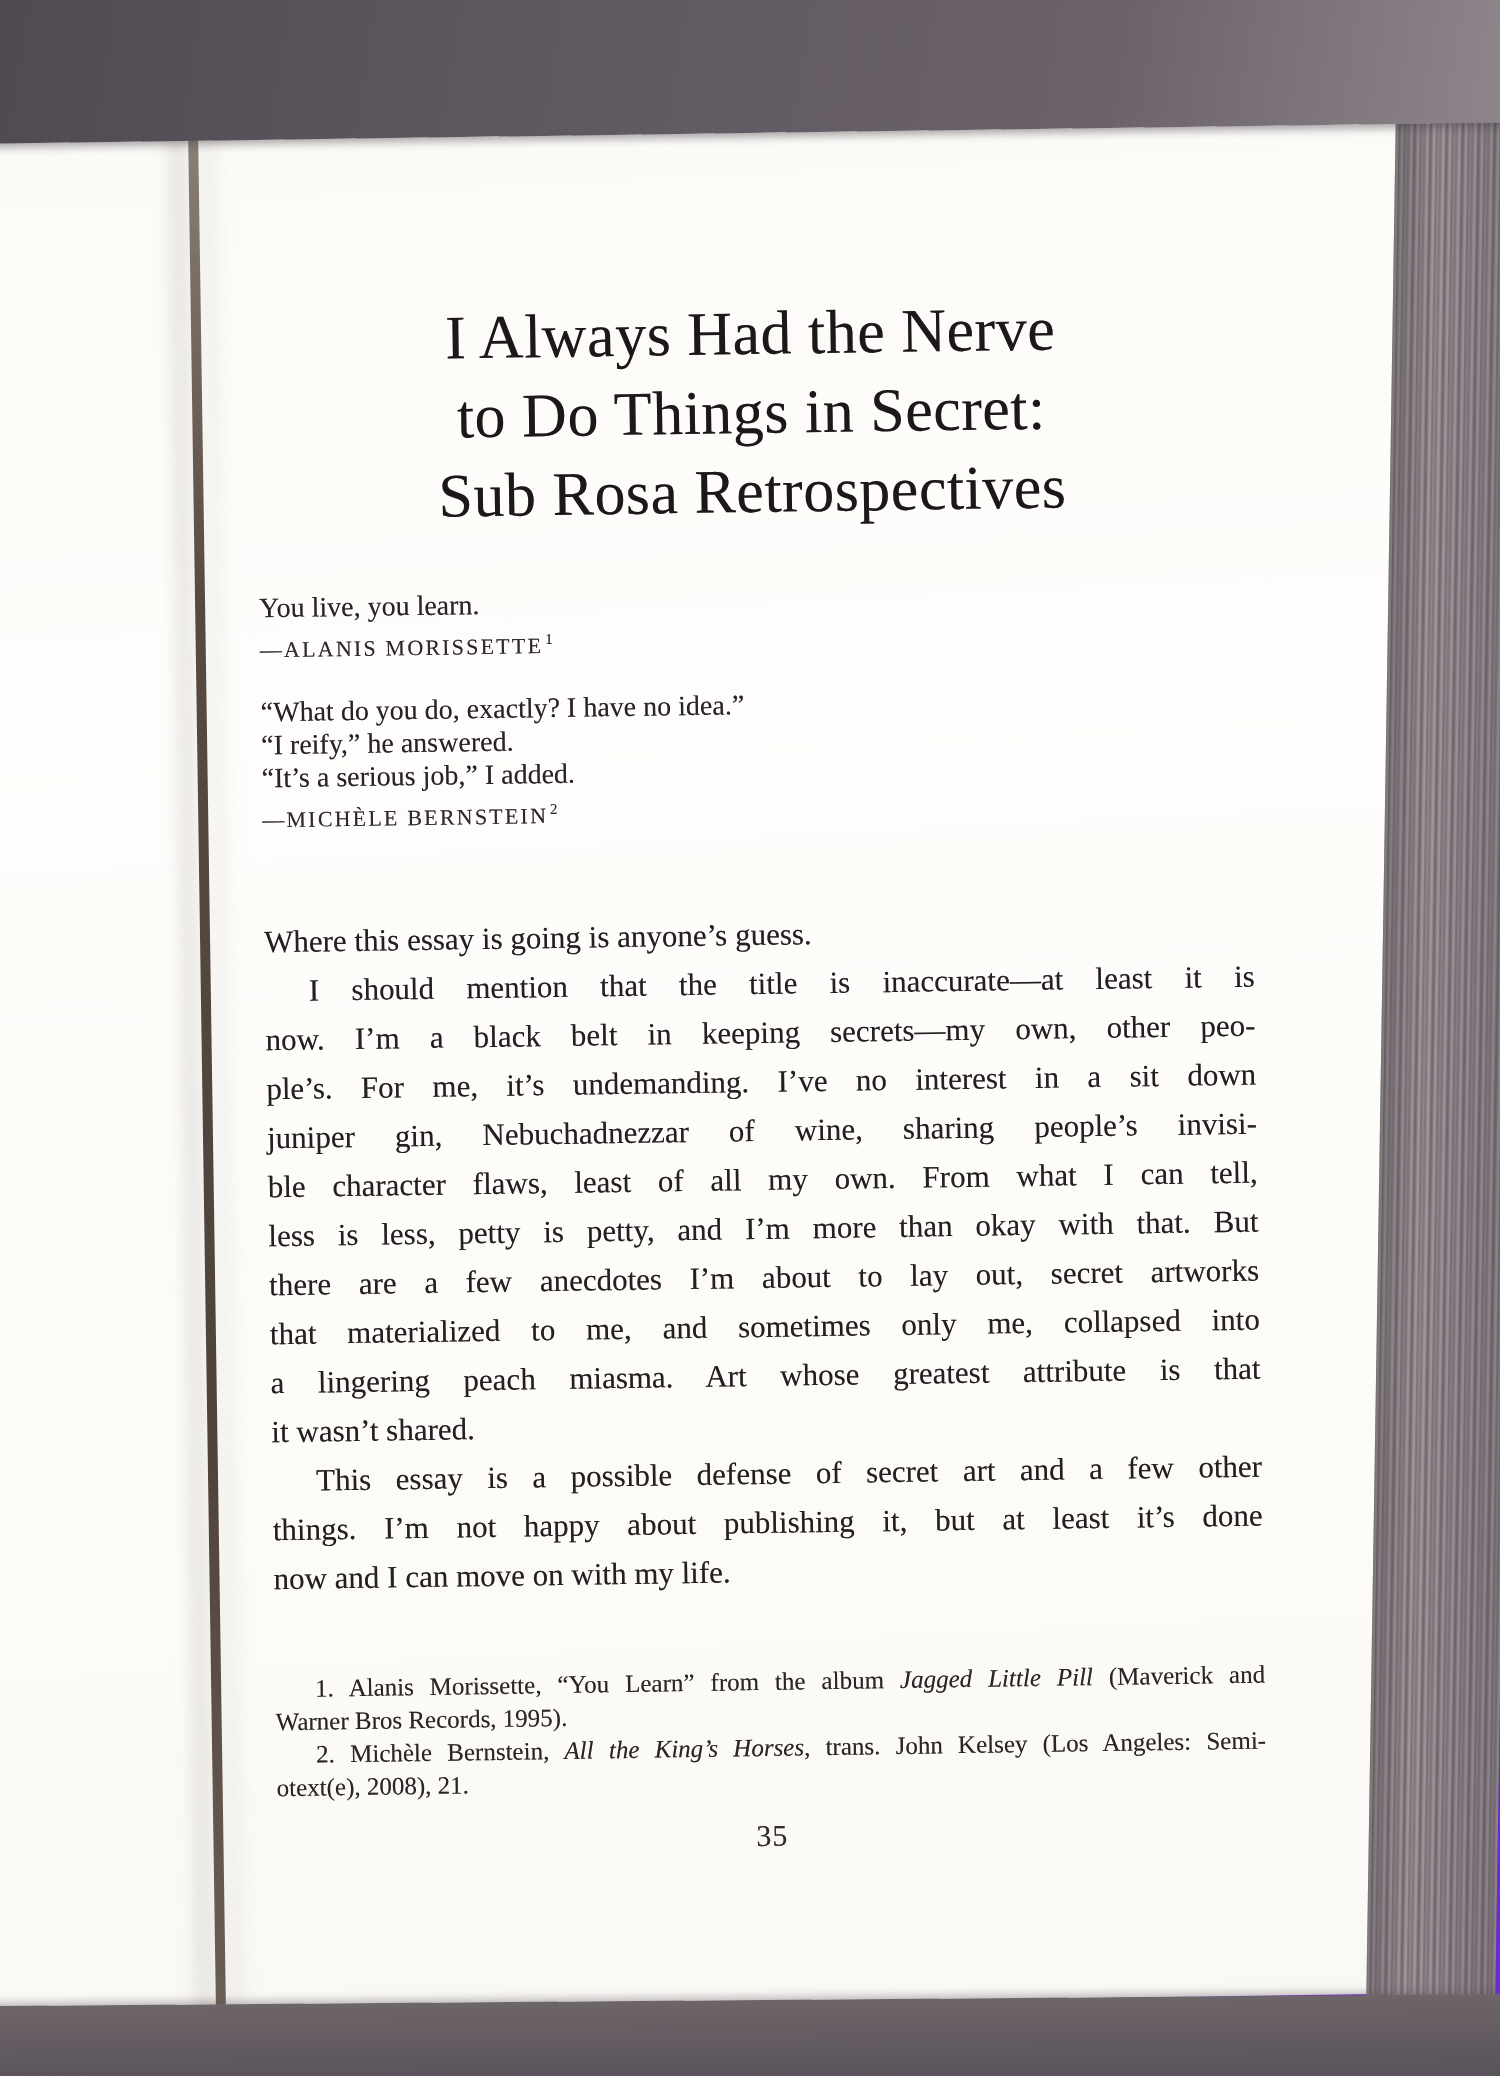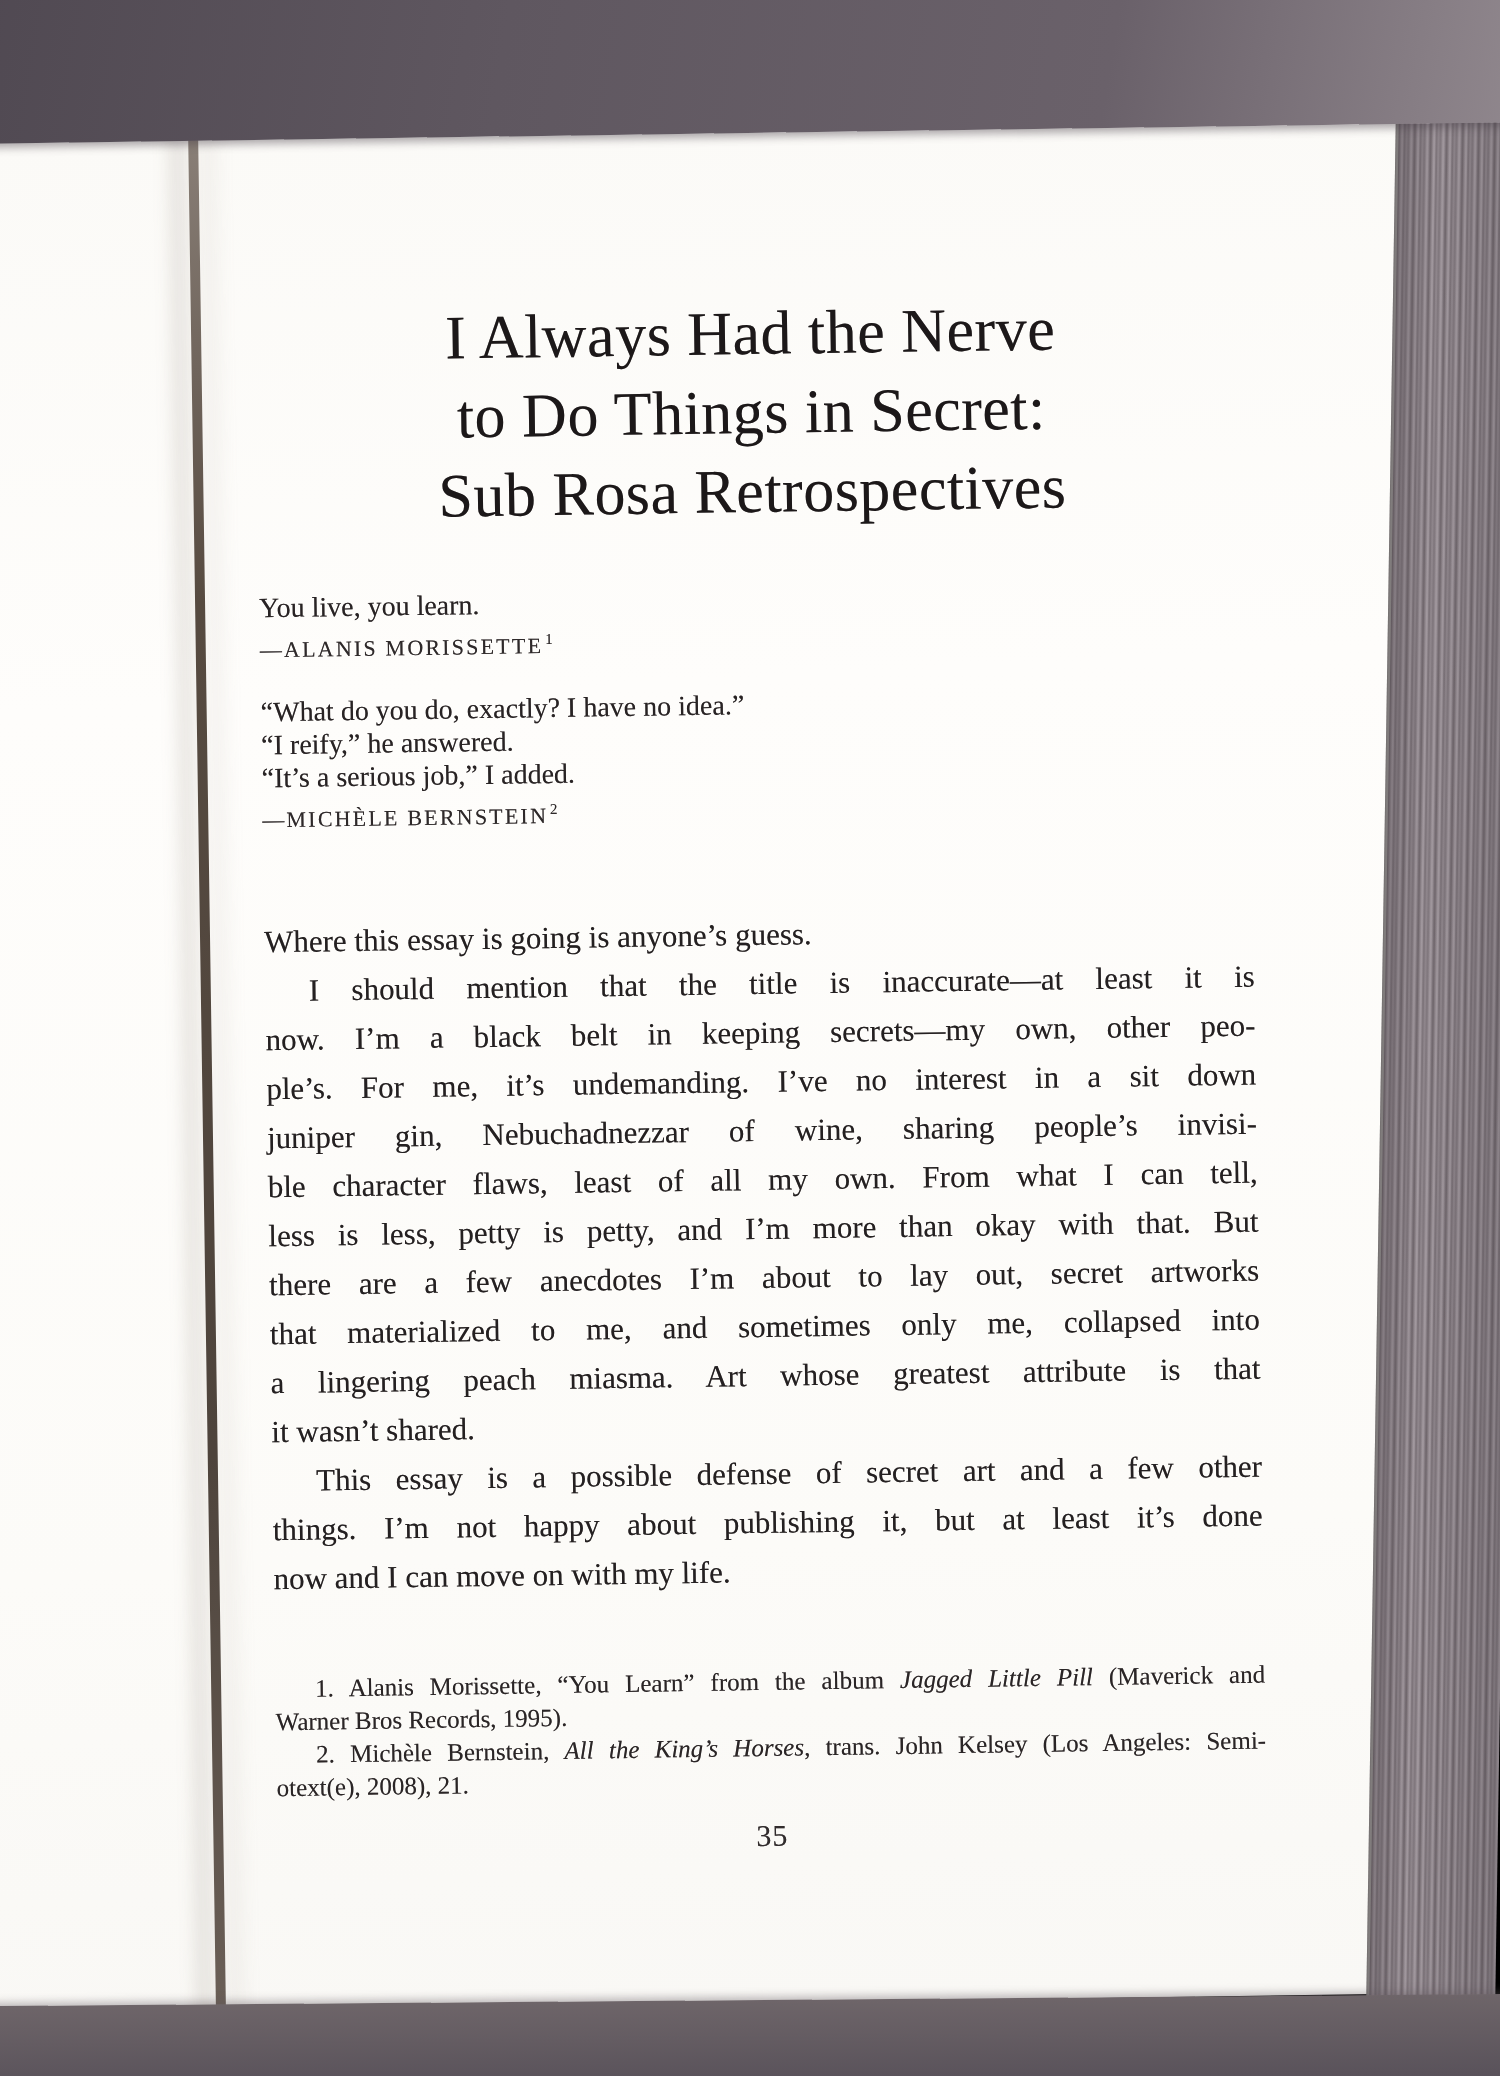--- a/index.html
+++ b/index.html
@@ -1,21 +1,21 @@
 <!DOCTYPE html>
 <html><head>
 <meta charset="utf-8">
 <style>
   html,body{margin:0;padding:0;}
   body{
     width:1500px;height:2076px;overflow:hidden;
     background:#6e666d;
     font-family:"Liberation Serif", serif;
   }
-  .photo{position:relative;width:1500px;height:2076px;background:#000000;}
+  .photo{position:relative;width:1500px;height:2076px;background:#6d28d9;}
 
   
   .spread{
     position:absolute;left:-34px;top:130px;width:1448px;height:1874px;
     background:linear-gradient(178deg,#fbfaf7,#fefdfb 30%,#fcfbf8 75%,#f9f8f5);
     transform:rotate(-0.85deg);
     z-index:1;
   }
   
   .gutter{

